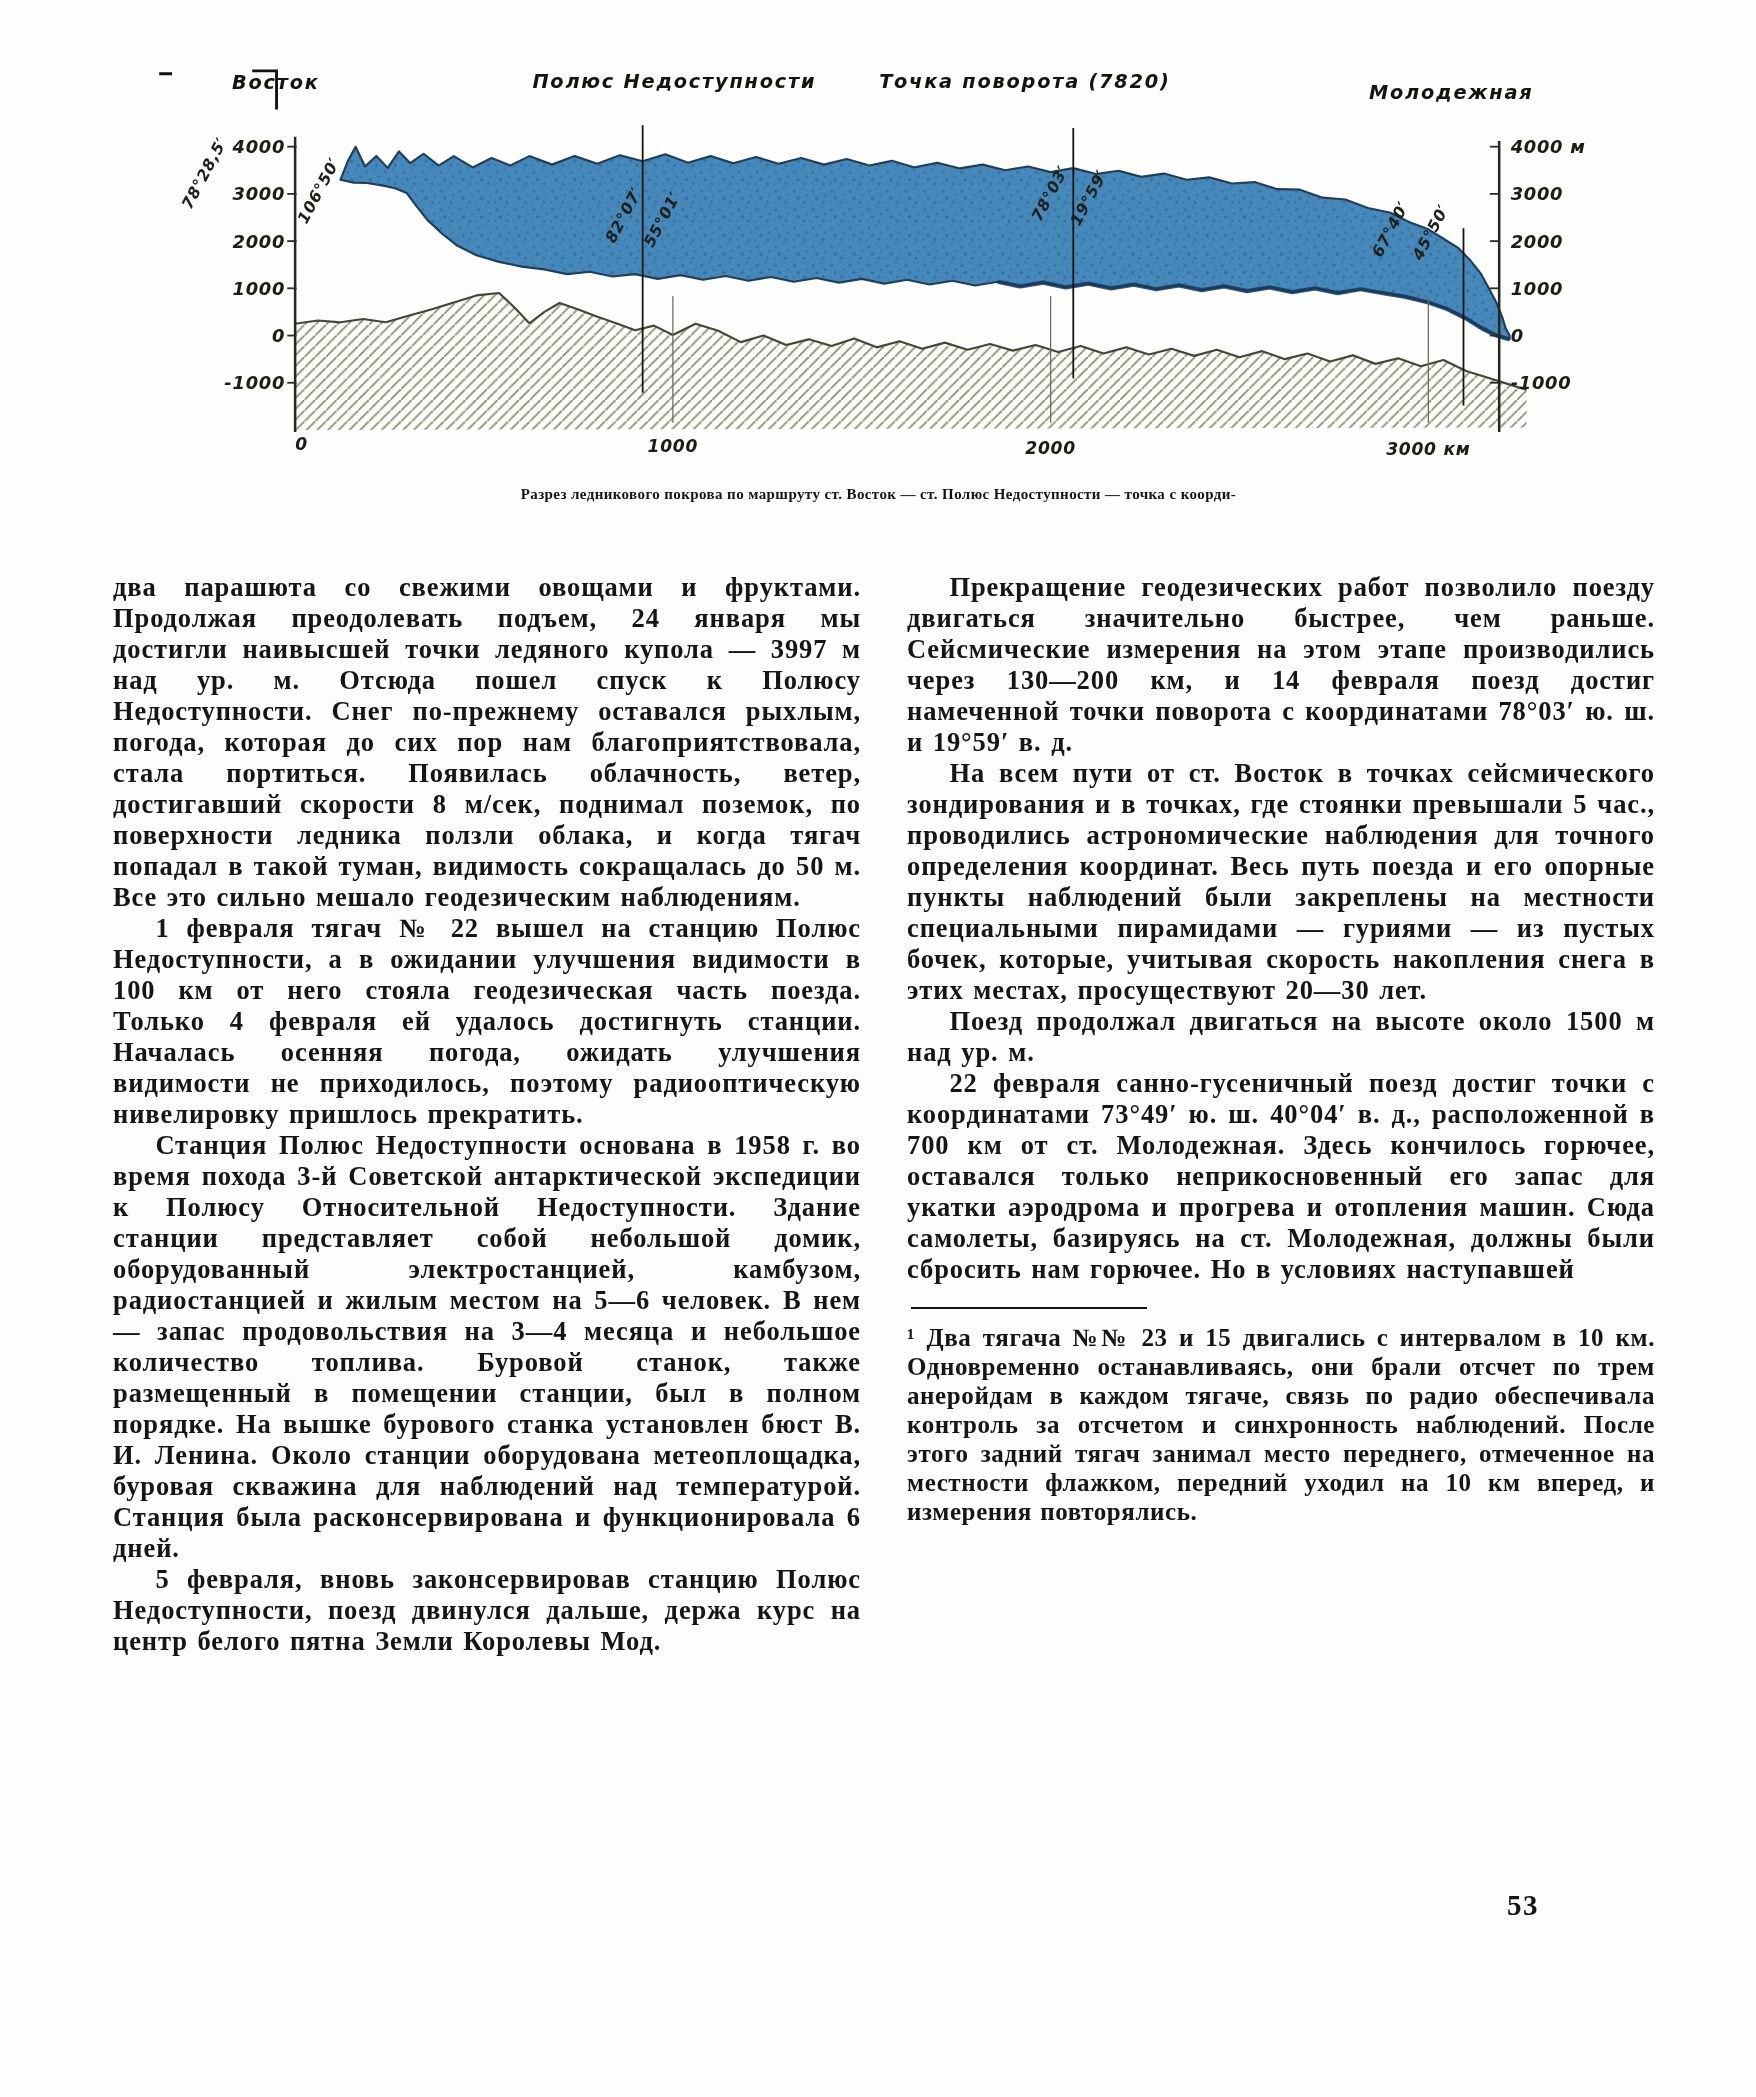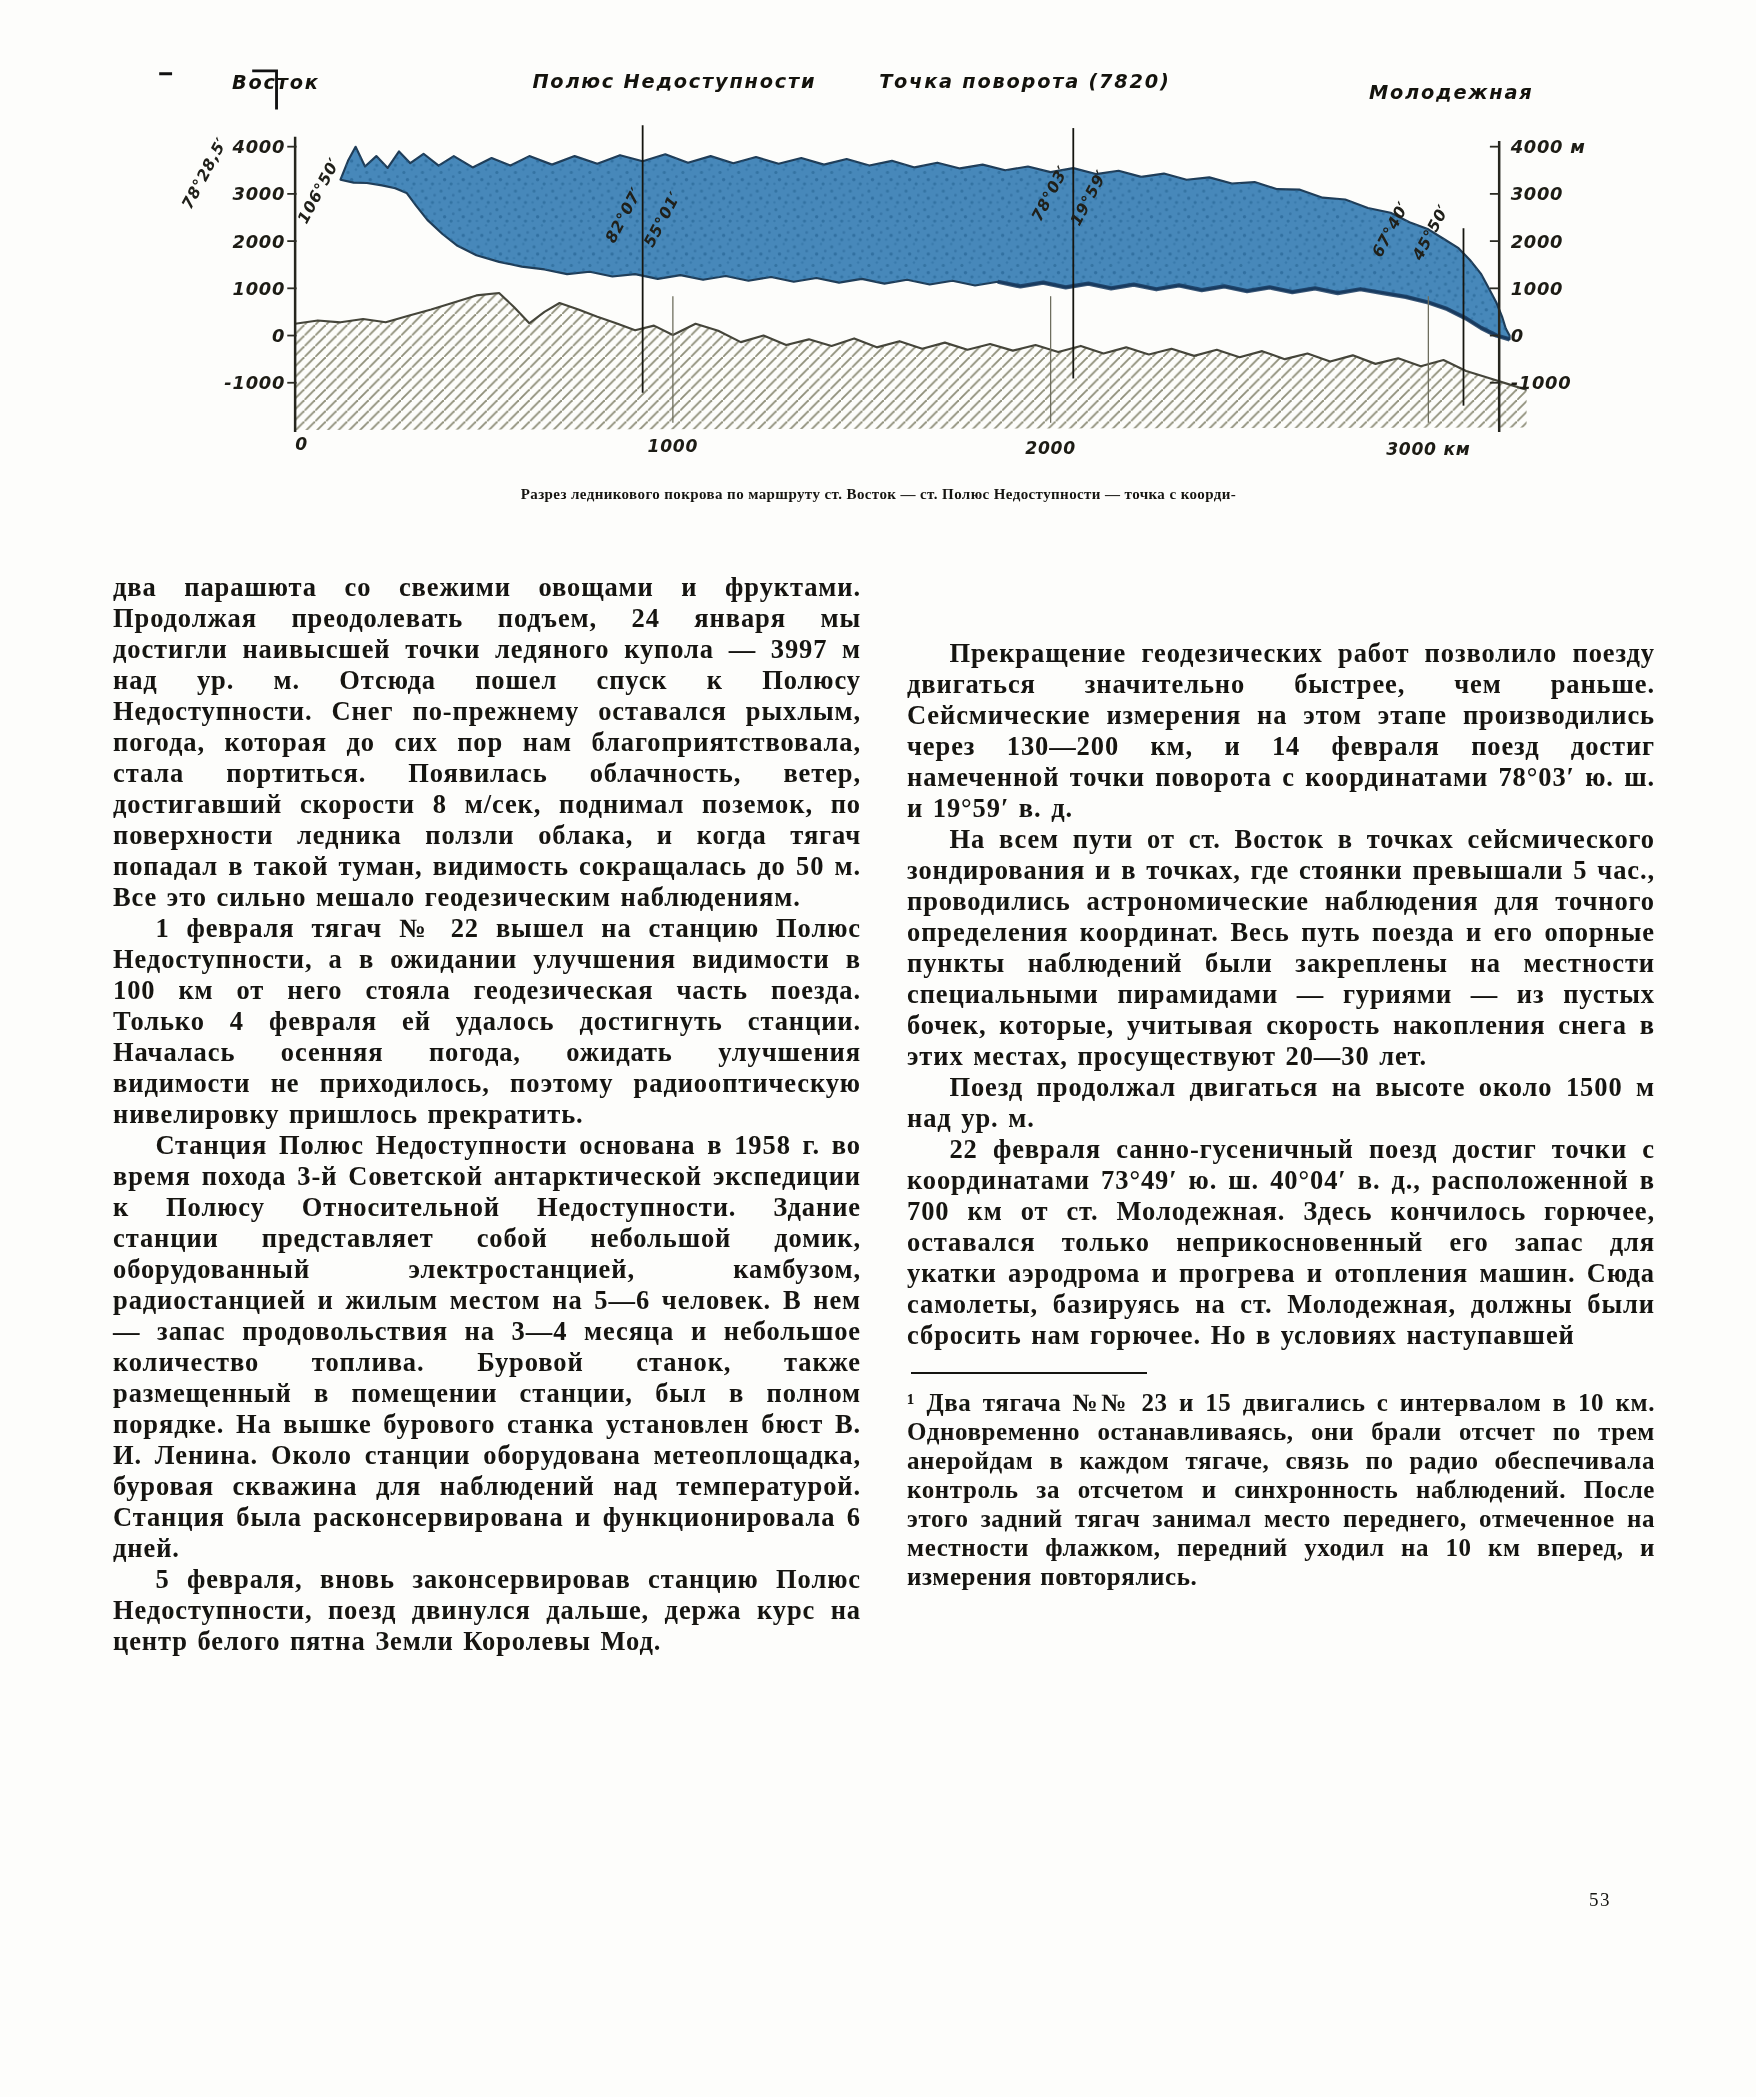--- a/index.html
+++ b/index.html
@@ -19,28 +19,28 @@
   .ice{fill:#4788ba;stroke:#1f3d58;stroke-width:3;stroke-linejoin:round;}
   .ice-speck{fill:url(#speck);stroke:none;opacity:.55;}
   .ice-bottom-edge{stroke:#173a5f;stroke-width:6;fill:none;opacity:.85;stroke-linejoin:round;}
   .bedrock{fill:url(#hatch);stroke:none;}
   .bedrock-line{stroke:#45453a;stroke-width:3;fill:none;stroke-linejoin:round;}
   .corner-mark{stroke:#111;stroke-width:4;fill:none;}
 
   .caption{position:absolute;left:86px;top:478px;width:1585px;text-align:center;
            font-size:15px;font-weight:700;line-height:33px;letter-spacing:0.4px;}
 
-  .columns{position:absolute;left:113px;top:572px;width:1542px;display:flex;gap:46px;align-items:center;}
+  .columns{position:absolute;left:113px;top:572px;width:1542px;display:flex;gap:46px;}
   .col{width:748px;text-align:justify;font-size:26.5px;font-weight:700;line-height:31px;
        letter-spacing:0.9px;word-spacing:2.1px;}
   .col p{margin:0;text-indent:1.6em;}
   .col p.noindent{text-indent:0;}
   .footnote-rule{width:236px;border:none;border-top:2.9px solid #151511;margin:21.5px 0 14.3px 4.3px;}
   .footnote{font-size:25px;line-height:29px;letter-spacing:0.6px;word-spacing:1.4px;}
-  .page-number{position:absolute;left:1589px;top:1889px;font-size:19px;font-weight:400;letter-spacing:1.4px;}
+  .page-number{position:absolute;left:1507px;top:1889px;font-size:29px;font-weight:700;letter-spacing:1.4px;}
 </style>
 </head>
 <body>
 
 <div class="page">
 
   <div class="figure">
     <svg id="chart-svg" viewBox="0 0 2140 580">
       <defs>
         <pattern id="hatch" patternUnits="userSpaceOnUse" width="15" height="15">

